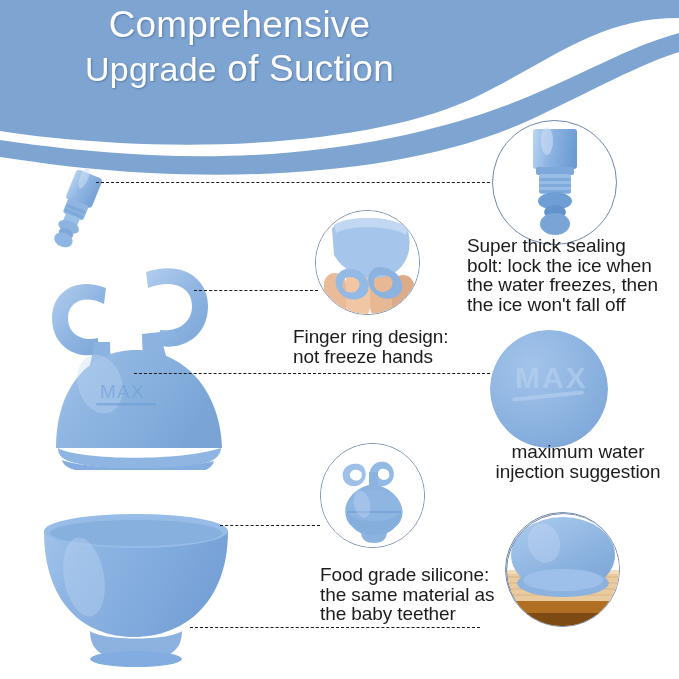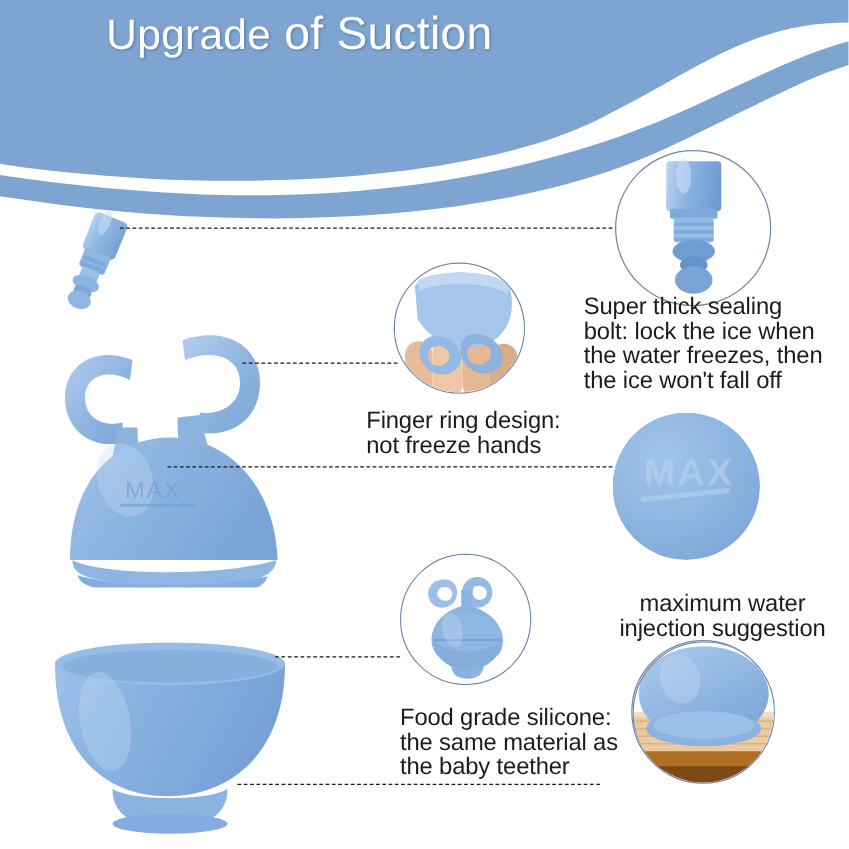--- a/index.html
+++ b/index.html
@@ -47,20 +47,21 @@
       <g clip-path="url(#hdrclip)">
 
         <path d="M0,0 H679 V18 C600,18 560,55 480,95 C400,135 260,150 120,143 C70,140 30,136 0,131 Z" fill="#7ea4d1"></path>
 
         <path d="M0,140 C40,146 90,152 150,155 C290,162 420,140 520,100 C580,76 630,46 679,33
                  L679,52 C640,64 590,92 530,120 C430,166 290,180 150,173 C90,170 40,163 0,157 Z" fill="#7ea4d1"></path>
       </g>
     </svg>
 
     <div id="title-block">
+      <div class="tl-1">Comprehensive</div>
       <div class="tl-2"><span class="big">Upgrade</span><span> of Suction</span></div>
     </div>
   </div>
 
   <svg class="sil" style="left:18px;top:160px;" width="250" height="310" viewBox="0 0 250 310">
     <defs>
       <linearGradient id="gBody" x1="0" y1="0" x2="1" y2="0.4">
         <stop offset="0%" stop-color="#a9c8ea"></stop>
         <stop offset="28%" stop-color="#92b8e3"></stop>
         <stop offset="70%" stop-color="#85aedd"></stop>
@@ -201,21 +202,21 @@
           <stop offset="100%" stop-color="#7ba5d8"></stop>
         </radialGradient>
       </defs>
       <circle cx="59" cy="59" r="59" fill="url(#gMaxBall)"></circle>
       <g opacity=".58">
         <text x="25" y="58" font-family="Liberation Sans, sans-serif" font-size="30" font-weight="bold" fill="#b9d3f0" letter-spacing="2">MAX</text>
         <rect x="22" y="64" width="72" height="4" rx="2" fill="#b9d3f0" transform="rotate(-6 58 66)"></rect>
       </g>
     </svg>
   </div>
-  <div class="cap" style="left:478px;top:442px;width:200px;text-align:center;margin-top:32px;">maximum water
+  <div class="cap" style="left:478px;top:442px;width:200px;text-align:center;">maximum water
 injection suggestion</div>
 
   <div class="circle outlined" style="left:320px;top:443px;width:105px;height:105px;">
     <svg width="105" height="105" viewBox="0 0 105 105">
       <rect x="0" y="0" width="105" height="105" fill="#ffffff"></rect>
 
       <path d="M38,20 C26,18 20,26 22,34 C24,43 36,45 42,38 C47,32 45,22 38,20 Z
                M37,26 C42,27 42,34 38,36 C33,38 28,34 29,30 C30,26 33,25 37,26 Z" fill="#9dbfe8"></path>
       <path d="M64,18 C54,16 47,24 49,33 C52,43 64,45 70,38 C76,31 72,20 64,18 Z
                M64,25 C69,26 70,33 66,35 C61,38 56,33 57,29 C58,25 60,24 64,25 Z" fill="#93b9e5"></path>

